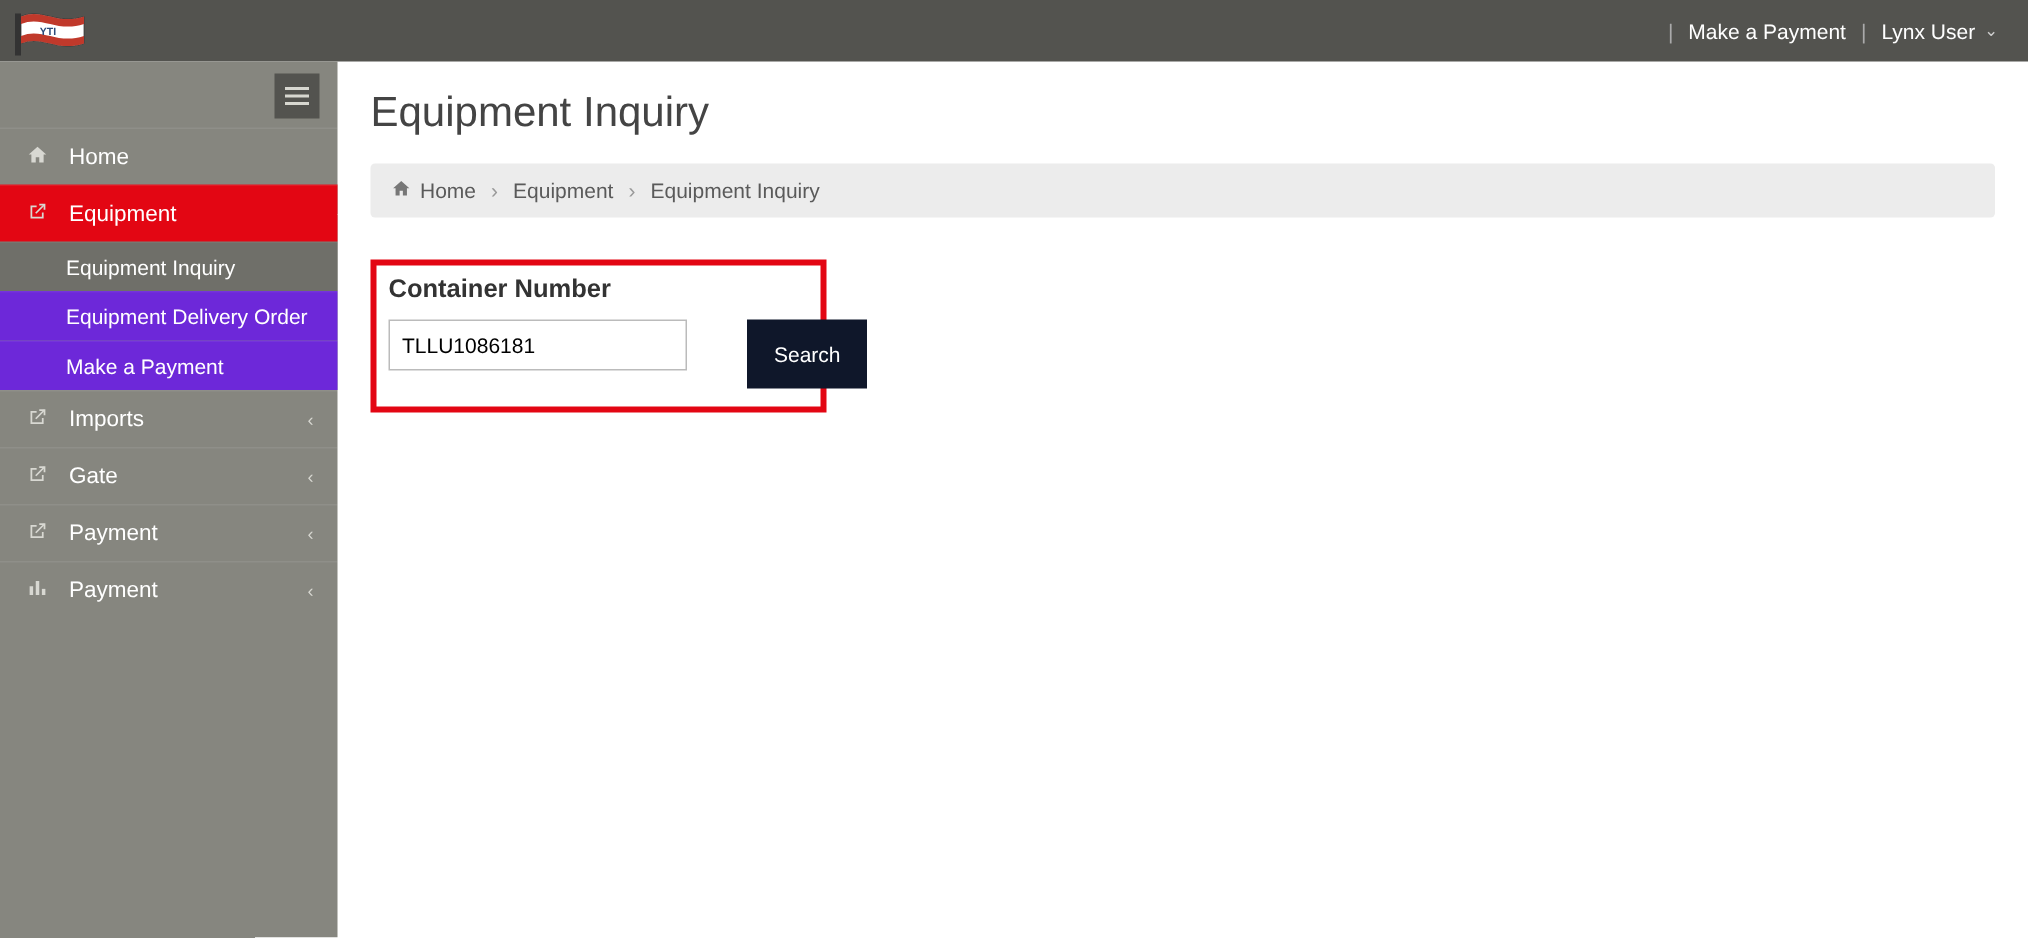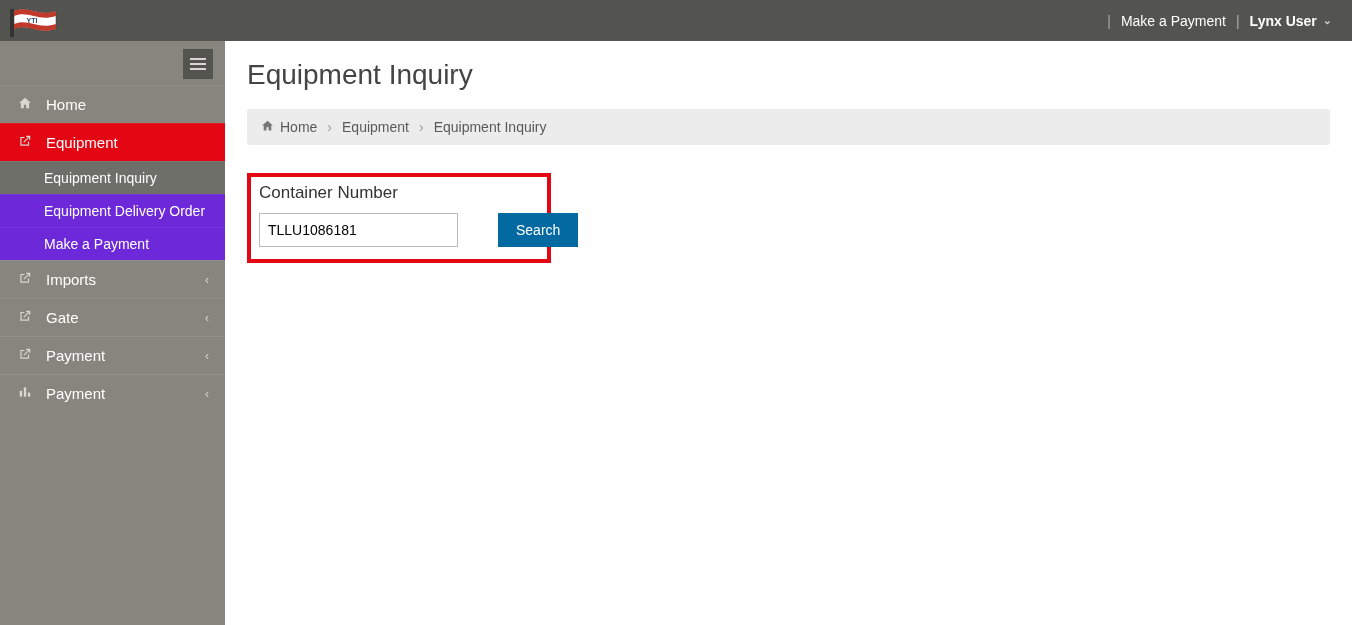--- a/index.html
+++ b/index.html
@@ -35,21 +35,20 @@
     margin: 0 10px;
   }
   .topbar a {
     color: #fff;
     text-decoration: none;
     font-size: 14px;
   }
   .topbar .user-dropdown {
     display: inline-flex;
     align-items: center;
-    font-weight: bold;
   }
   .topbar .user-dropdown .chev {
     margin-left: 6px;
     font-size: 11px;
     color: #ccc;
   }
 
   
   .layout {
     display: flex;
@@ -163,42 +162,42 @@
   
   .search-panel {
     border: 4px solid #e30613;
     padding: 6px 8px 12px 8px;
     width: 304px;
   }
   .search-panel .field-label {
     font-size: 17px;
     color: #333;
     margin-bottom: 10px;
-    font-weight: 400;
+    font-weight: 700;
   }
   .search-row {
     display: flex;
     gap: 40px;
   }
   .search-row input[type="text"] {
     flex: 1;
     border: 1px solid #bbb;
     padding: 6px 8px;
     font-size: 14px;
     height: 34px;
     outline: none;
   }
   .search-row button {
-    background: #0369a1;
+    background: #0f172a;
     color: #fff;
     border: none;
     padding: 0 18px;
     font-size: 14px;
     cursor: pointer;
-    height: 34px;
+    height: 46px;
   }
 
   
   .flag svg { display: block; }
 </style>
 </head>
 <body>
 
 <div class="topbar">
   <div class="logo flag">

